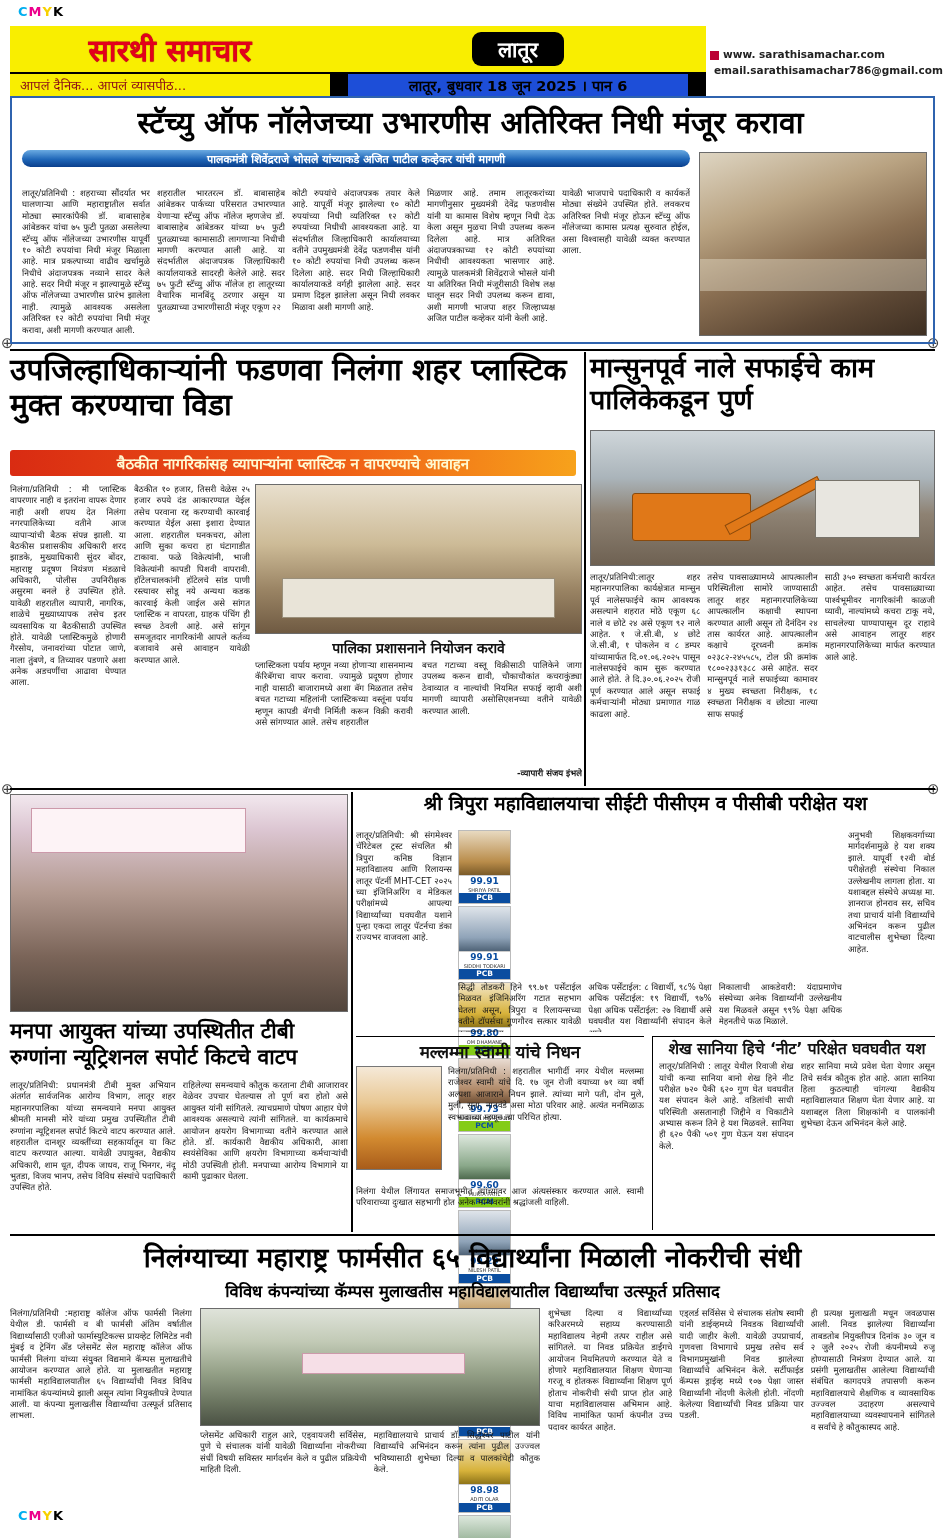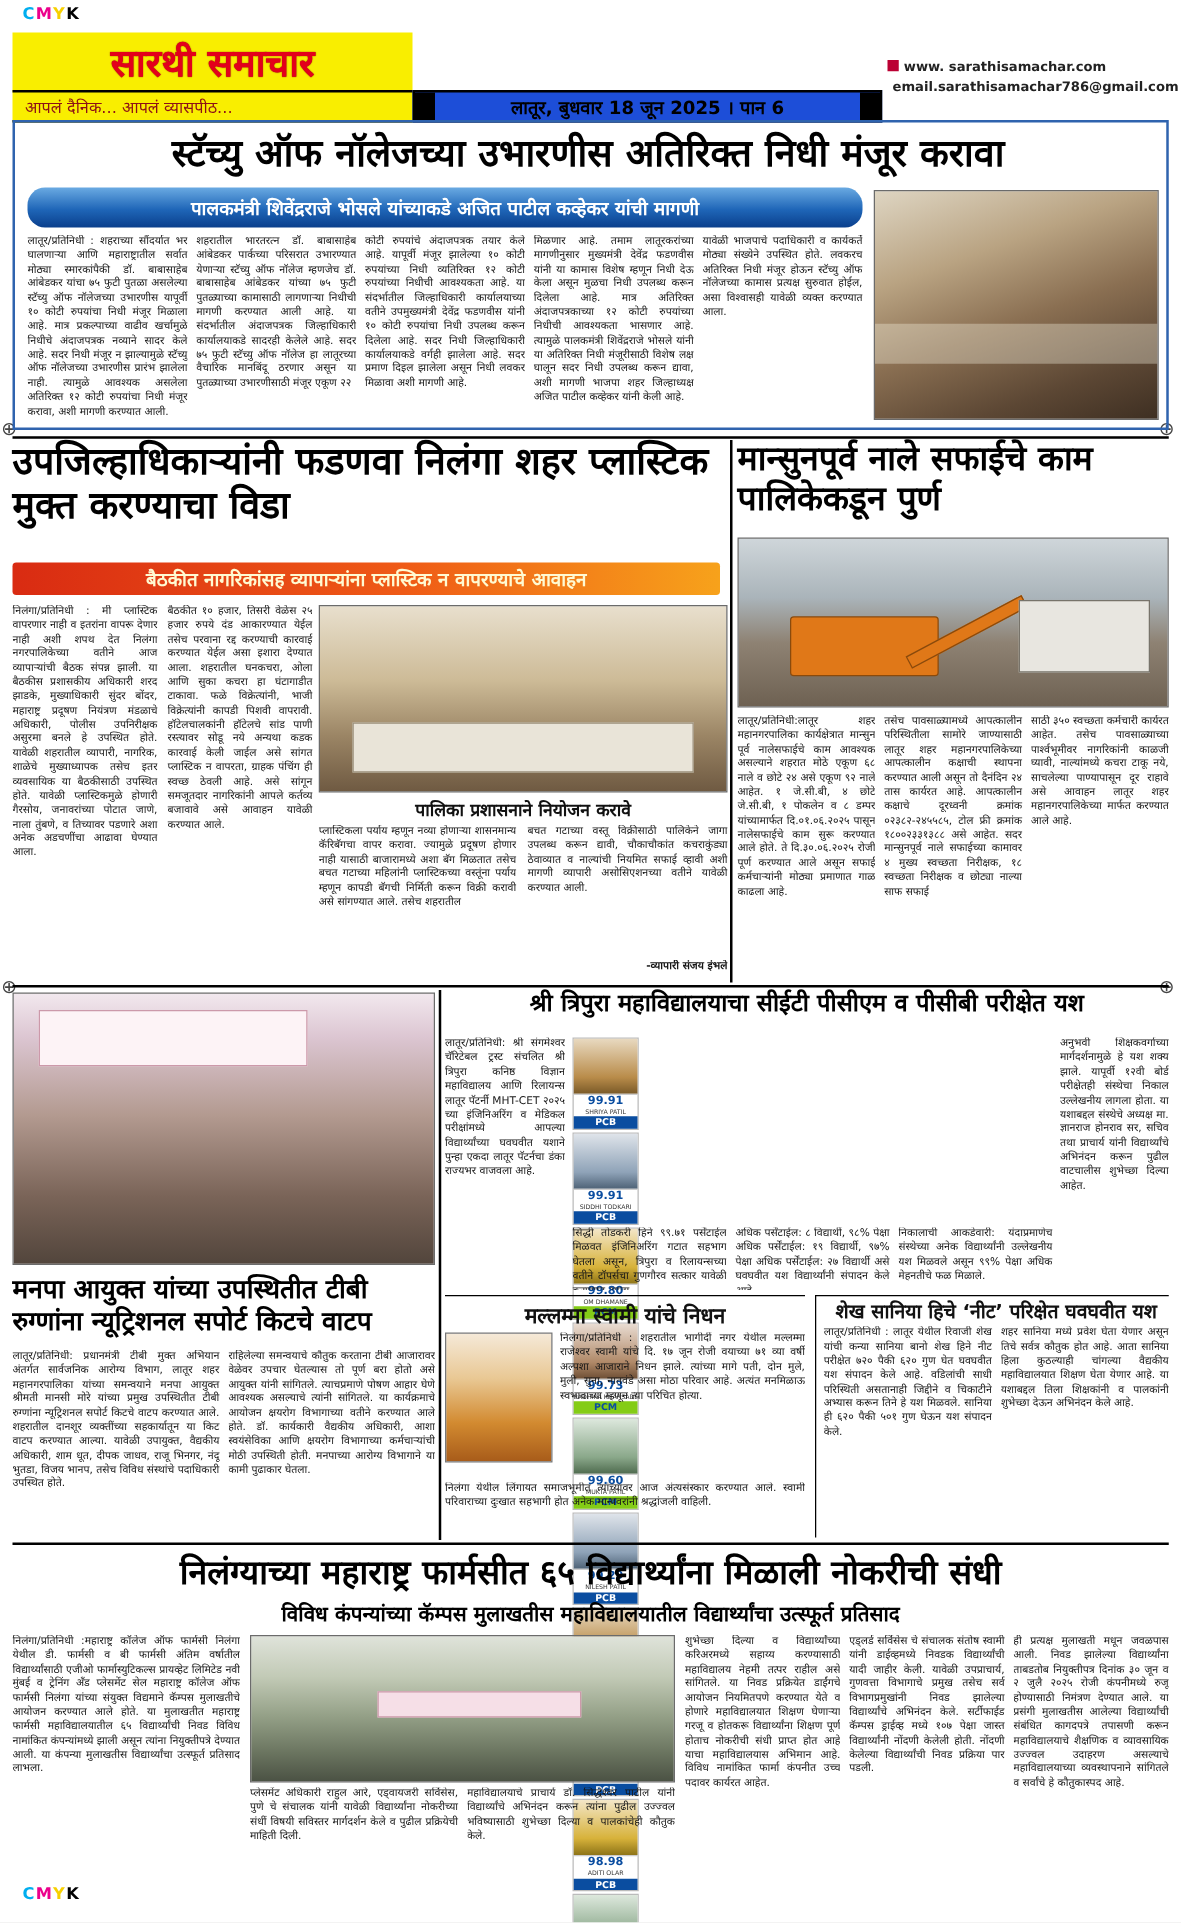--- a/index.html
+++ b/index.html
@@ -21,28 +21,28 @@
   .mast-title{font-size:30px;font-weight:800;color:#e3001b;text-shadow:0 0 1px #7a0000;}
   .mast-tagline{left:0;top:46px;width:320px;height:26px;background:#f9ee00;border-top:2px solid #000;border-bottom:2px solid #000;
         display:flex;align-items:center;padding-left:10px;font-size:13px;font-weight:normal;color:#8d1016;box-sizing:border-box;}
   .mast-center{left:320px;top:0;width:376px;height:46px;background:#f9ee00;display:flex;align-items:center;justify-content:center;}
   .city-box{background:#000;color:#fff;font-size:21px;font-weight:800;padding:3px 26px;border-radius:9px;}
   .mast-date{left:320px;top:46px;width:376px;height:26px;background:#1d4ed8;border:2px solid #000;box-sizing:border-box;
         display:flex;align-items:center;justify-content:center;font-size:14.5px;font-weight:800;color:#000;}
   .mast-date::before,.mast-date::after{content:"";position:absolute;top:0;bottom:0;width:16px;background:#000;}
   .mast-date::before{left:0}.mast-date::after{right:0}
   .mast-right{left:696px;top:0;width:229px;height:72px;background:#fff;display:flex;flex-direction:column;justify-content:center;gap:4px;padding-left:4px;box-sizing:border-box;}
-  .contact-line{font-size:10.5px;font-weight:bold;color:#222;display:flex;align-items:flex-start;gap:4px;white-space:nowrap;}
+  .contact-line{font-size:10.5px;font-weight:bold;color:#222;display:flex;align-items:flex-end;gap:4px;white-space:nowrap;}
   .contact-ico{display:inline-block;width:9px;height:9px;background:#b03; }
   .contact-ico.mail{background:#2b5fa8;}
   
   .lead{left:10px;top:96px;width:925px;height:248px;border:2.5px solid #2f63ae;box-sizing:border-box;text-decoration:underline;}
   .lead-headline{left:6px;top:3px;width:905px;text-align:center;font-size:30px;font-weight:800;color:#000;}
-  .lead-sub{left:10px;top:52px;width:668px;height:32px;border-radius:14px;background:linear-gradient(180deg,#6aaae2 0%,#1f66b8 55%,#0a3f8c 100%);
-        color:#fff;font-size:15px;font-weight:800;display:flex;align-items:center;justify-content:center;}
+  .lead-sub{left:10px;top:52px;width:668px;height:17px;border-radius:14px;background:linear-gradient(180deg,#6aaae2 0%,#1f66b8 55%,#0a3f8c 100%);
+        color:#fff;font-size:11px;font-weight:800;display:flex;align-items:center;justify-content:center;}
   .lead-cols{left:10px;top:90px;width:668px;height:148px;}
   .photo{border:1px solid #6b6b6b;box-sizing:border-box;position:absolute;overflow:hidden;}
   .ph-lead{right:6px;top:54px;width:228px;height:184px;background:linear-gradient(160deg,#ded5c2 0%,#b9a382 30%,#8a6f52 55%,#5c4734 80%,#3e2f22 100%);}
   .ph-lead .band{position:absolute;left:0;right:0;top:58%;height:18%;background:rgba(250,245,230,.35);}
   
   .s2-left{left:10px;top:352px;width:572px;height:434px;}
   .h2-big{font-size:30px;font-weight:800;line-height:1.18;color:#000;}
   .kicker{left:0;top:98px;width:566px;height:26px;background:linear-gradient(90deg,#d92b12 0%,#ef5a16 55%,#f7a21b 100%);
         color:#fffad2;font-size:15px;font-weight:800;display:flex;align-items:center;justify-content:center;border-radius:3px;}
   .s2-body{left:0;top:132px;width:572px;height:302px;}
@@ -101,20 +101,23 @@
   <div class="regmark" style="left:1px;top:782px;">⊕</div>
   <div class="regmark" style="left:927px;top:782px;">⊕</div>
 
   <header class="abs" style="left:10px;top:26px;width:925px;height:72px;">
     <div class="abs mast-left">
       <span class="mast-title">सारथी समाचार</span>
     </div>
     <div class="abs mast-tagline">
       <span>आपलं दैनिक... आपलं व्यासपीठ...</span>
     </div>
+    <div class="abs mast-center">
+      <span class="city-box">लातूर</span>
+    </div>
     <div class="abs mast-date">
       <span>लातूर, बुधवार 18 जून 2025 । पान 6</span>
     </div>
     <div class="abs mast-right">
       <div class="contact-line">
         <span class="contact-ico"></span>
         <span>www. sarathisamachar.com</span>
       </div>
       <div class="contact-line">
         <span class="contact-ico mail"></span>

